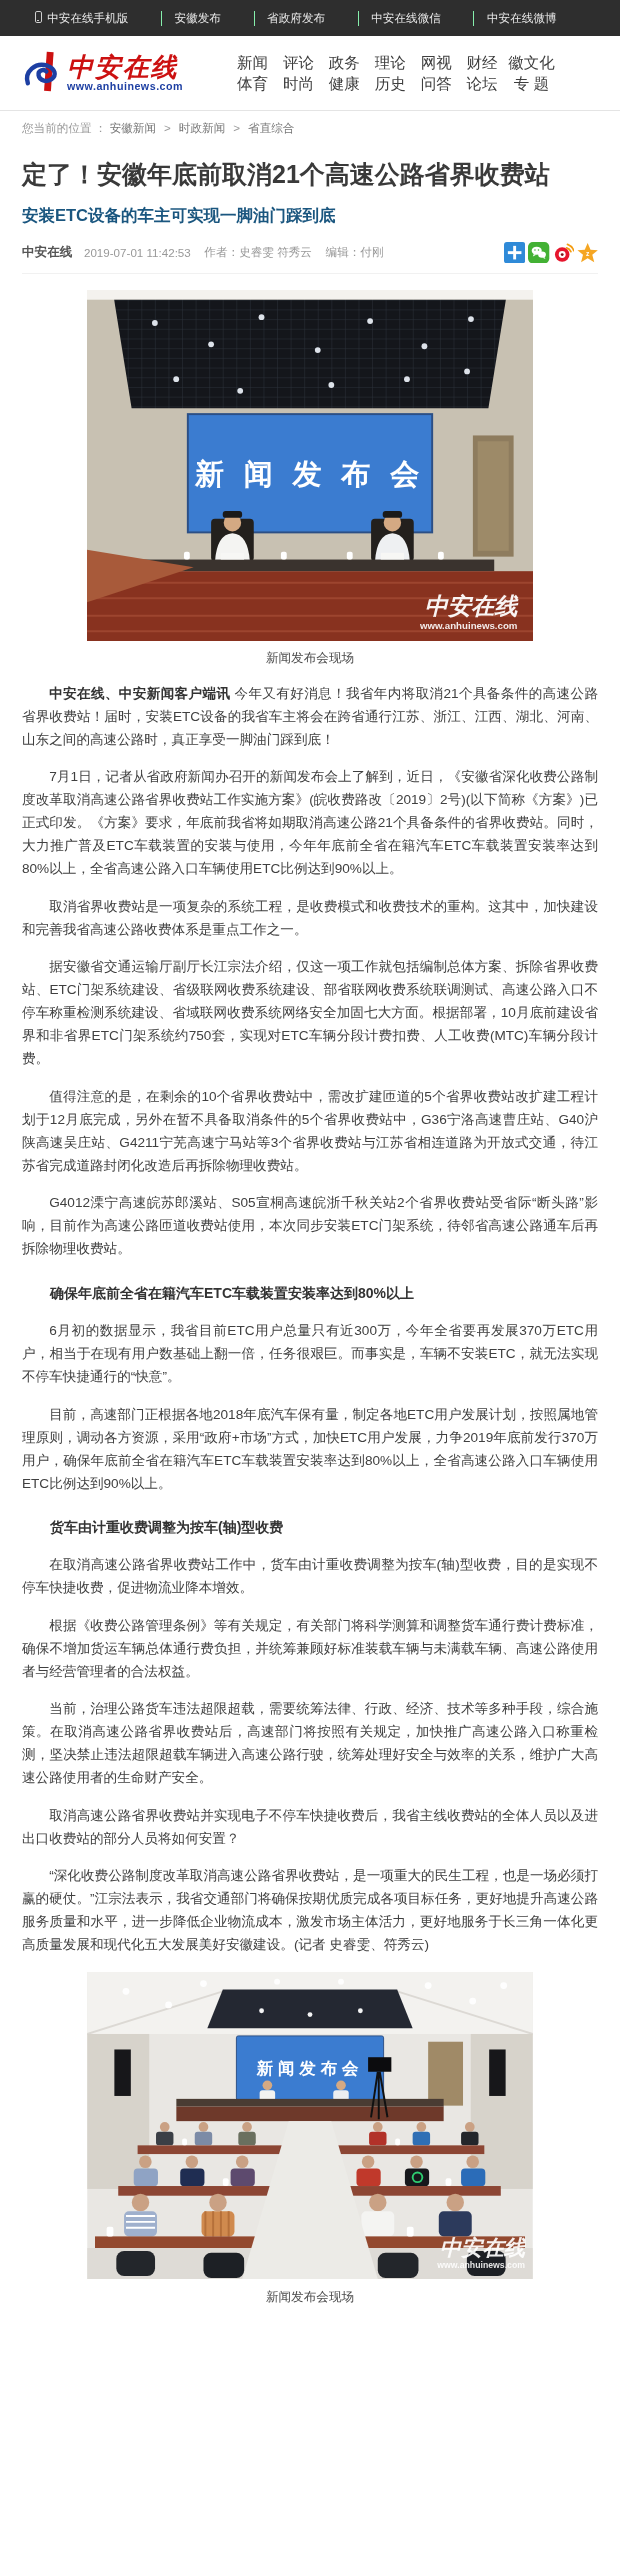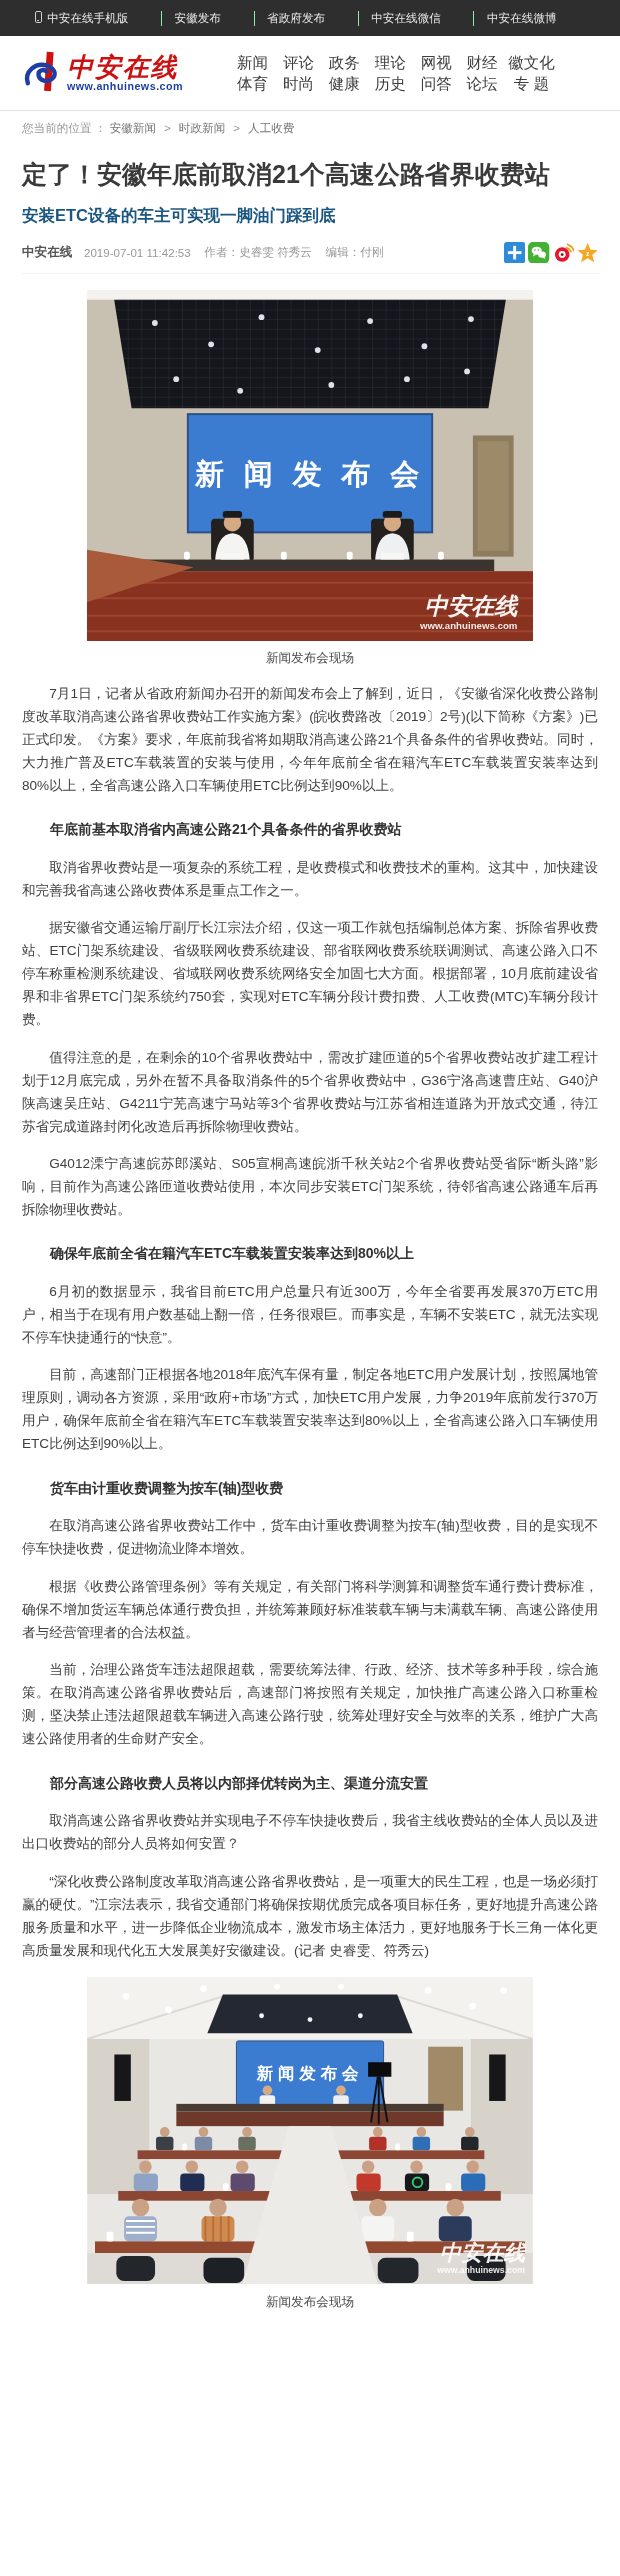--- a/index.html
+++ b/index.html
@@ -117,21 +117,21 @@
   </div>
 
   <div class="header-rule"></div>
 
   <div class="breadcrumb">
     <span>您当前的位置 ：</span>
     <span class="crumb">安徽新闻</span>
     <span class="crumb-sep">&gt;</span>
     <span class="crumb">时政新闻</span>
     <span class="crumb-sep">&gt;</span>
-    <span class="crumb">人工收费</span>
+    <span class="crumb">省直综合</span>
   </div>
 
   <div class="article-head">
     <h1 class="art-title">定了！安徽年底前取消21个高速公路省界收费站</h1>
     <h2 class="art-subtitle">安装ETC设备的车主可实现一脚油门踩到底</h2>
     <div class="meta-row">
       <div class="meta-left">
         <span class="meta-source">中安在线</span>
         <span class="meta-item">2019-07-01 11:42:53</span>
         <span class="meta-item">作者：史睿雯 符秀云</span>
@@ -228,34 +228,33 @@
         <polygon points="0,268 110,286 0,322" fill="#a85a3a"></polygon>
         <g>
           <text x="444" y="334" text-anchor="end" font-size="24" font-weight="bold" font-style="italic" fill="#ffffff" opacity="0.95">中安在线</text>
           <text x="444" y="350" text-anchor="end" font-size="10" font-weight="bold" fill="#ffffff" opacity="0.9">www.anhuinews.com</text>
         </g>
       </svg>
       <figcaption>新闻发布会现场</figcaption>
     </figure>
 
     <div id="paras">
+        <p class="para"><b>中安在线、中安新闻客户端讯</b><span> 今年又有好消息！我省年内将取消21个具备条件的高速公路省界收费站！届时，安装ETC设备的我省车主将会在跨省通行江苏、浙江、江西、湖北、河南、山东之间的高速公路时，真正享受一脚油门踩到底！</span></p>
         <p class="para">7月1日，记者从省政府新闻办召开的新闻发布会上了解到，近日，《安徽省深化收费公路制度改革取消高速公路省界收费站工作实施方案》(皖收费路改〔2019〕2号)(以下简称《方案》)已正式印发。《方案》要求，年底前我省将如期取消高速公路21个具备条件的省界收费站。同时，大力推广普及ETC车载装置的安装与使用，今年年底前全省在籍汽车ETC车载装置安装率达到80%以上，全省高速公路入口车辆使用ETC比例达到90%以上。</p>
-        <h3 class="sec">年底前基本取消省内高速公路21个具备条件的省界收费站</h3>
         <p class="para">取消省界收费站是一项复杂的系统工程，是收费模式和收费技术的重构。这其中，加快建设和完善我省高速公路收费体系是重点工作之一。</p>
         <p class="para">据安徽省交通运输厅副厅长江宗法介绍，仅这一项工作就包括编制总体方案、拆除省界收费站、ETC门架系统建设、省级联网收费系统建设、部省联网收费系统联调测试、高速公路入口不停车称重检测系统建设、省域联网收费系统网络安全加固七大方面。根据部署，10月底前建设省界和非省界ETC门架系统约750套，实现对ETC车辆分段计费扣费、人工收费(MTC)车辆分段计费。</p>
         <p class="para">值得注意的是，在剩余的10个省界收费站中，需改扩建匝道的5个省界收费站改扩建工程计划于12月底完成，另外在暂不具备取消条件的5个省界收费站中，G36宁洛高速曹庄站、G40沪陕高速吴庄站、G4211宁芜高速宁马站等3个省界收费站与江苏省相连道路为开放式交通，待江苏省完成道路封闭化改造后再拆除物理收费站。</p>
         <p class="para">G4012溧宁高速皖苏郎溪站、S05宣桐高速皖浙千秋关站2个省界收费站受省际“断头路”影响，目前作为高速公路匝道收费站使用，本次同步安装ETC门架系统，待邻省高速公路通车后再拆除物理收费站。</p>
         <h3 class="sec">确保年底前全省在籍汽车ETC车载装置安装率达到80%以上</h3>
         <p class="para">6月初的数据显示，我省目前ETC用户总量只有近300万，今年全省要再发展370万ETC用户，相当于在现有用户数基础上翻一倍，任务很艰巨。而事实是，车辆不安装ETC，就无法实现不停车快捷通行的“快意”。</p>
         <p class="para">目前，高速部门正根据各地2018年底汽车保有量，制定各地ETC用户发展计划，按照属地管理原则，调动各方资源，采用“政府+市场”方式，加快ETC用户发展，力争2019年底前发行370万用户，确保年底前全省在籍汽车ETC车载装置安装率达到80%以上，全省高速公路入口车辆使用ETC比例达到90%以上。</p>
         <h3 class="sec">货车由计重收费调整为按车(轴)型收费</h3>
         <p class="para">在取消高速公路省界收费站工作中，货车由计重收费调整为按车(轴)型收费，目的是实现不停车快捷收费，促进物流业降本增效。</p>
         <p class="para">根据《收费公路管理条例》等有关规定，有关部门将科学测算和调整货车通行费计费标准，确保不增加货运车辆总体通行费负担，并统筹兼顾好标准装载车辆与未满载车辆、高速公路使用者与经营管理者的合法权益。</p>
         <p class="para">当前，治理公路货车违法超限超载，需要统筹法律、行政、经济、技术等多种手段，综合施策。在取消高速公路省界收费站后，高速部门将按照有关规定，加快推广高速公路入口称重检测，坚决禁止违法超限超载车辆进入高速公路行驶，统筹处理好安全与效率的关系，维护广大高速公路使用者的生命财产安全。</p>
-        <h3 class="sec">部分高速公路收费人员将以内部择优转岗为主、渠道分流安置</h3>
         <p class="para">取消高速公路省界收费站并实现电子不停车快捷收费后，我省主线收费站的全体人员以及进出口收费站的部分人员将如何安置？</p>
         <p class="para">“深化收费公路制度改革取消高速公路省界收费站，是一项重大的民生工程，也是一场必须打赢的硬仗。”江宗法表示，我省交通部门将确保按期优质完成各项目标任务，更好地提升高速公路服务质量和水平，进一步降低企业物流成本，激发市场主体活力，更好地服务于长三角一体化更高质量发展和现代化五大发展美好安徽建设。(记者 史睿雯、符秀云)</p>
       </div>
 
     <figure>
       <svg class="photo" width="446" height="307" viewBox="0 0 460 317">
         <rect width="460" height="317" fill="#e9e7e3"></rect>
         <rect width="460" height="64" fill="#f3f2ef"></rect>
         <path d="M0 64 L140 20 M460 64 L320 20" stroke="#dcd9d4" stroke-width="2"></path>
         <polygon points="140,18 320,18 336,58 124,58" fill="#242832"></polygon>

